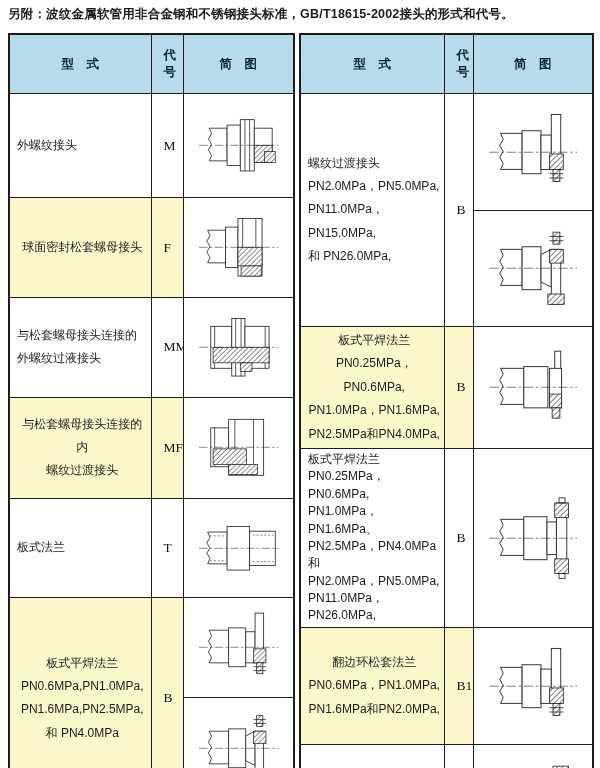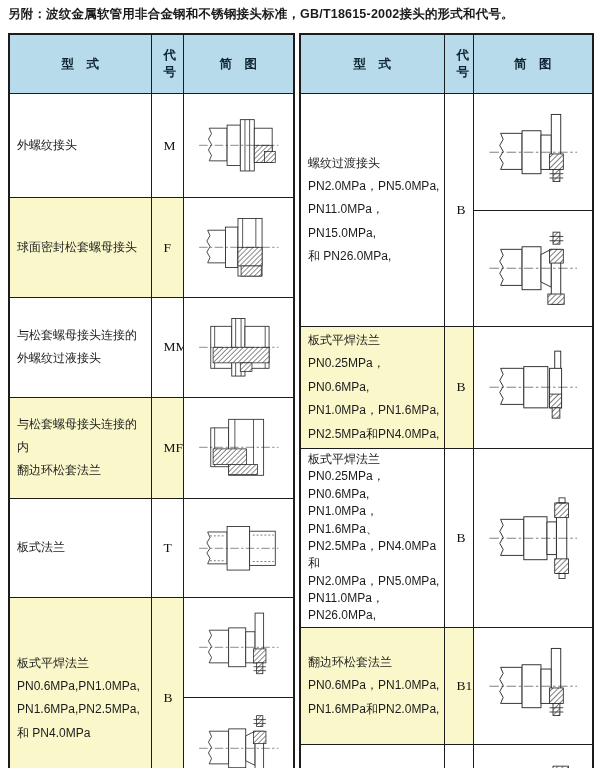--- a/index.html
+++ b/index.html
@@ -14,21 +14,21 @@
   #page{position:relative;width:600px;height:768px;background:var(--page-bg);overflow:hidden;}
   .title{position:absolute;left:8px;top:6px;width:588px;font-size:12.5px;font-weight:bold;color:var(--text);letter-spacing:0.2px;}
   table.tbl{position:absolute;top:33px;border-collapse:collapse;table-layout:fixed;border:2px solid var(--border);background:#fff;}
   #tbl-left{left:8px;width:285px;}
   #tbl-right{left:299px;width:293px;}
   .tbl td{border:1px solid var(--border);padding:12px;vertical-align:middle;overflow:hidden;}
   .tbl tr.hdr td{background:var(--header-bg);text-align:center;font-weight:bold;font-size:12.5px;color:#0e2430;}
   td.type{padding:2px 3px 2px 7px;font-size:12px;line-height:1.95;white-space:pre-line;color:var(--text);}
   td.type.tight{line-height:1.45;}
   td.code{text-align:center;font-family:"Liberation Serif",serif;font-size:13.5px;color:#111;}
-  td.hl{background:var(--row-highlight-bg);}
+  td.hl{background:var(--row-highlight-bg);text-align:center;}
   td.diag-cell{background:#fff;}
   svg.diag{display:block;width:100%;height:100%;}
   .wf{fill:#fff;stroke:#2b2b2b;stroke-width:1.1;}
   .hx{fill:url(#hx);stroke:#2b2b2b;stroke-width:1;}
   .ln{stroke:#2b2b2b;stroke-width:1;fill:none;}
   .cl{stroke:#2b2b2b;stroke-width:0.7;stroke-dasharray:11 3 3 3;fill:none;}
   .dl{stroke:#2b2b2b;stroke-width:0.8;stroke-dasharray:2.5 2.5;fill:none;}
 </style>
 </head>
 <body>
@@ -187,21 +187,21 @@
 外螺纹过液接头</td>
       <td class="code">MM</td>
       <td class="diag-cell">
         <svg class="diag" viewBox="0 0 110 96" preserveAspectRatio="xMidYMid meet">
               <use href="#sym-mm"></use>
             </svg>
       </td>
     </tr>
     <tr style="height:101px">
       <td class="type hl">与松套螺母接头连接的内
-翻边环松套法兰</td>
+螺纹过渡接头</td>
       <td class="code hl">MF</td>
       <td class="diag-cell">
         <svg class="diag" viewBox="0 0 110 96" preserveAspectRatio="xMidYMid meet">
               <use href="#sym-mf"></use>
             </svg>
       </td>
     </tr>
     <tr style="height:97px">
       <td class="type">板式法兰</td>
       <td class="code">T</td>

